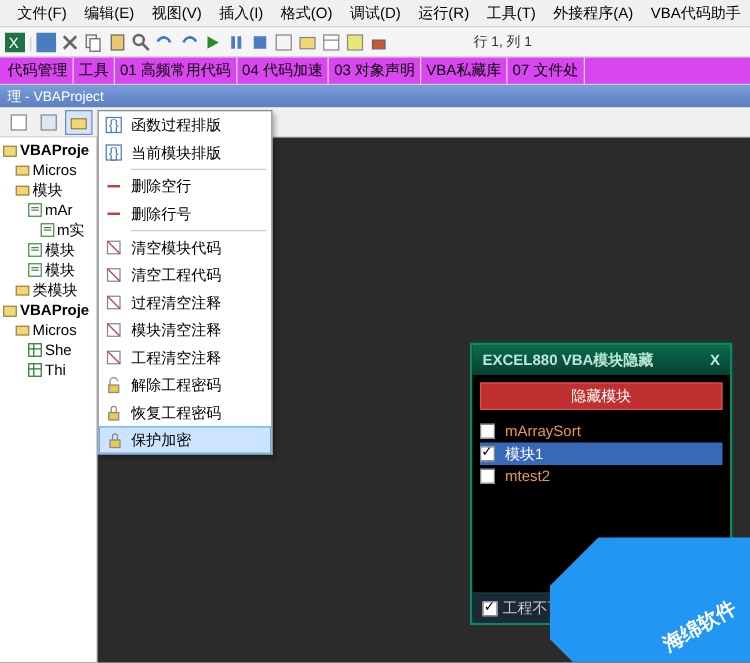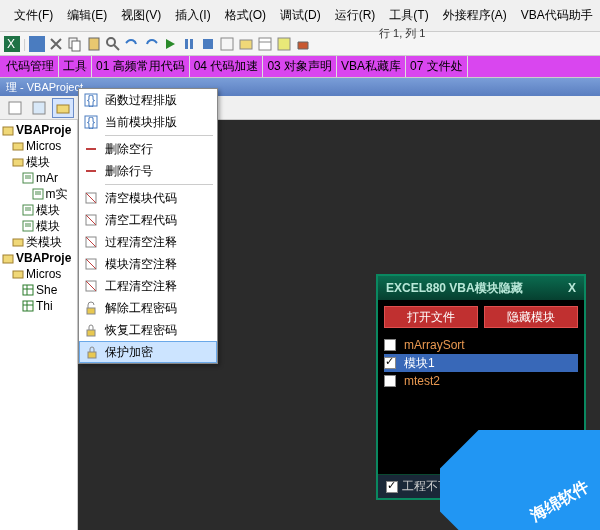--- a/index.html
+++ b/index.html
@@ -1,17 +1,17 @@
 <!DOCTYPE html>
 <html><head>
 <meta charset="utf-8">
 <style>
 *{box-sizing:border-box;margin:0;padding:0;font-family:"Microsoft YaHei","SimSun",sans-serif;font-size:12px}
 body{width:600px;height:530px;overflow:hidden;background:#fff;position:relative}
-.menubar{display:flex;height:32px;background:#f0f0f0;border-bottom:1px solid #ccc;padding-left:8px;align-items:center;gap:2px}
+.menubar{display:flex;height:22px;background:#f0f0f0;border-bottom:1px solid #ccc;padding-left:8px;align-items:center;gap:2px}
 .menubar span{padding:2px 6px;cursor:default}
 .toolbar1{height:24px;background:#f5f5f5;border-bottom:1px solid #ccc;display:flex;align-items:center;padding-left:4px;gap:3px}
 .tb-icon{width:16px;height:16px;display:inline-block}
 .toolbar2{height:22px;background:#d946ef;border-bottom:1px solid #ccc;display:flex;align-items:center;padding-left:2px;font-size:11px;white-space:nowrap;overflow:hidden}
 .toolbar2 .titem{padding:2px 4px;border-right:1px solid #ddd}
 .titlebar{height:18px;background:linear-gradient(#7a9ed8,#5a7ec0);color:#fff;font-size:11px;padding:2px 6px}
 .mini-toolbar{height:24px;background:#f0f0f0;border-bottom:1px solid #ccc;display:flex;align-items:center;padding-left:4px;gap:2px}
 .mini-toolbar .mbtn{width:22px;height:20px;border:1px solid transparent;display:flex;align-items:center;justify-content:center}
 .mini-toolbar .mbtn.active{border:1px solid #6a8cc8;background:#d5e5ff}
 .main{display:flex;height:420px}
@@ -319,21 +319,20 @@
       <span>保护加密</span>
     </div>
   </div>
 
 <div class="dialog">
   <div class="dialog-title">
     <span>EXCEL880 VBA模块隐藏</span>
     <span style="cursor:pointer">X</span>
   </div>
   <div class="dialog-btns">
-    <div class="dbtn">打开文件</div>
     <div class="dbtn">隐藏模块</div>
   </div>
   <div class="dlist" id="dlist" style="min-height:140px">
       <div class="dlist-item">
         <span class="chk"></span>
         <span>mArraySort</span>
       </div>
       <div class="dlist-item sel">
         <span class="chk checked"></span>
         <span>模块1</span>

